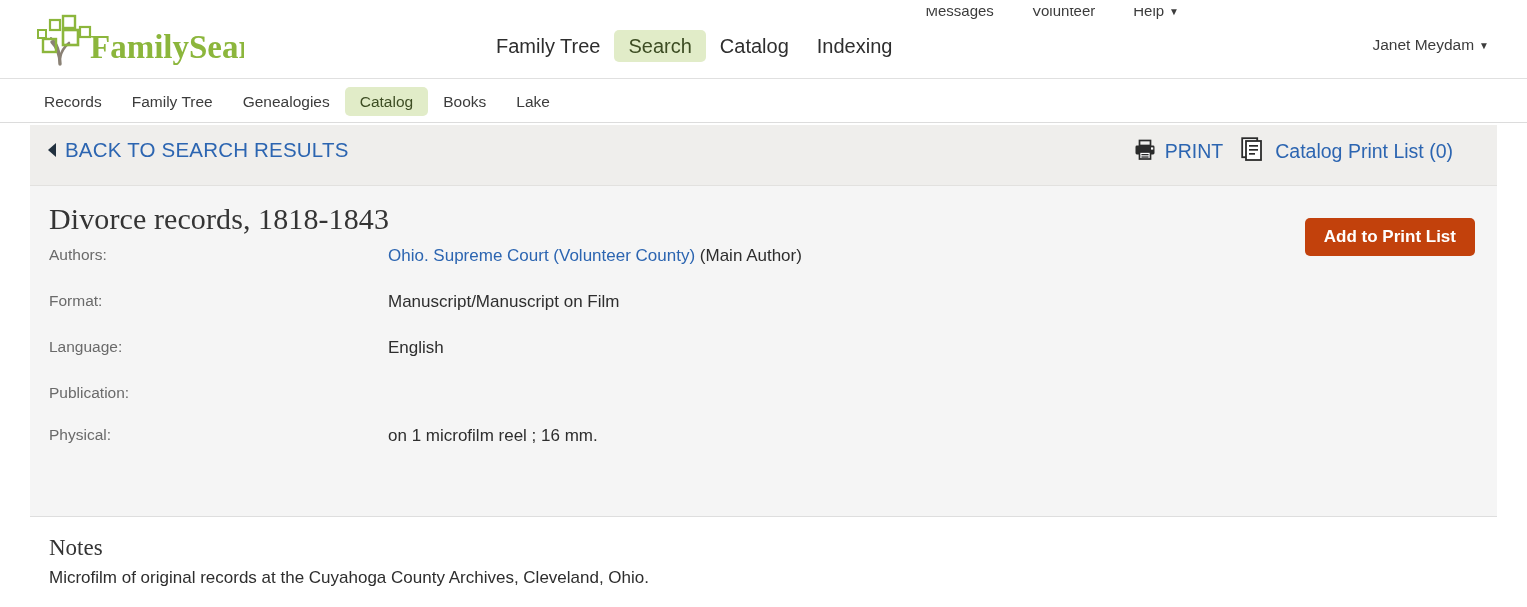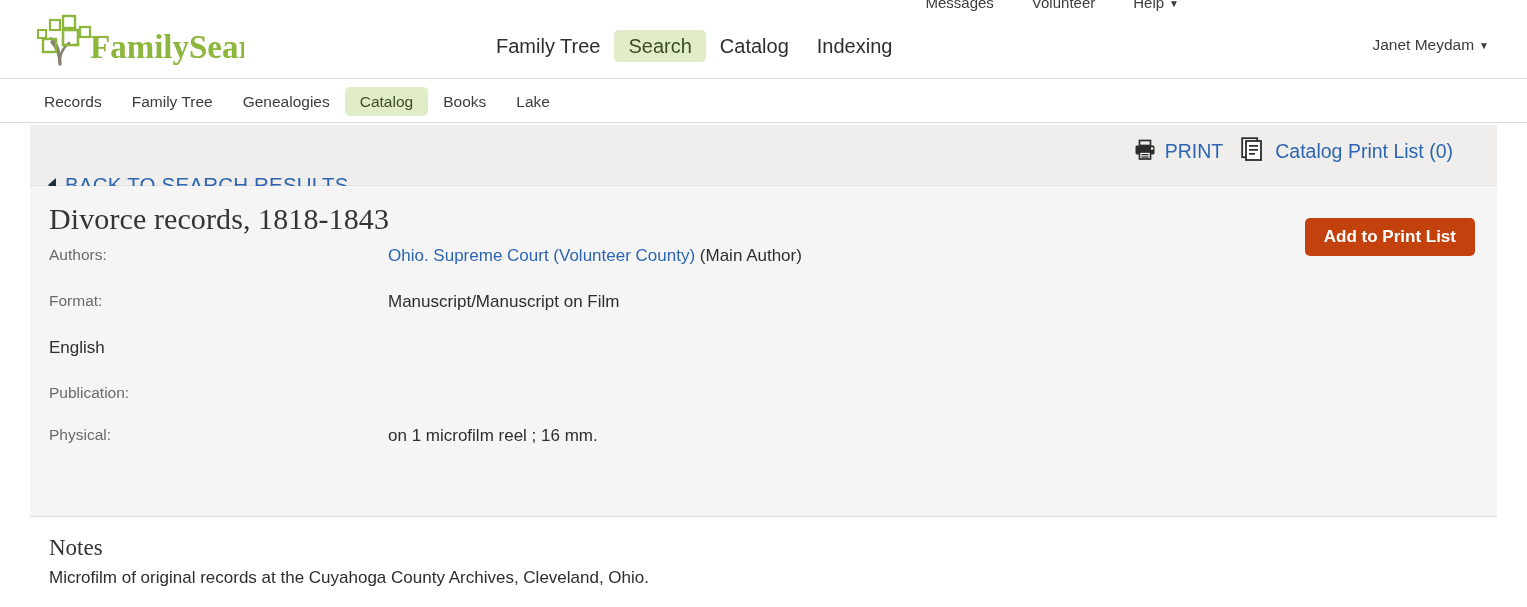--- a/index.html
+++ b/index.html
@@ -12,21 +12,21 @@
     height: 607px;
     overflow: hidden;
     font-family: "Liberation Sans", sans-serif;
     color: #2e2e2e;
     -webkit-font-smoothing: antialiased;
   }
 
   
   .util-bar {
     position: absolute;
-    top: 0;
+    top: 8px;
     left: 0;
     width: 1219px;
     height: 14px;
     overflow: hidden;
   }
   .util-inner {
     position: absolute;
     right: 40px;
     top: -6px;
     display: flex;
@@ -142,21 +142,20 @@
   }
   .back-link {
     position: absolute;
     left: 18px;
     top: 13px;
     display: flex;
     align-items: center;
     gap: 9px;
     cursor: pointer;
     white-space: nowrap;
-    margin-top: 35px;
   }
   .back-arrow {
     width: 0;
     height: 0;
     border-top: 7px solid transparent;
     border-bottom: 7px solid transparent;
     border-right: 8px solid #21313f;
     display: block;
   }
   .back-text {
@@ -404,20 +403,21 @@
       <div class="meta-label">Authors:</div>
       <div class="meta-value"><a>Ohio. Supreme Court (Volunteer County)</a><span> (Main Author)</span></div>
     </div>
 
     <div class="meta-row">
       <div class="meta-label">Format:</div>
       <div class="meta-value">Manuscript/Manuscript on Film</div>
     </div>
 
     <div class="meta-row">
+      <div class="meta-label">Language:</div>
       <div class="meta-value">English</div>
     </div>
 
     <div class="meta-row">
       <div class="meta-label">Publication:</div>
     </div>
 
     <div class="meta-row">
       <div class="meta-label">Physical:</div>
       <div class="meta-value">on 1 microfilm reel ; 16 mm.</div>

